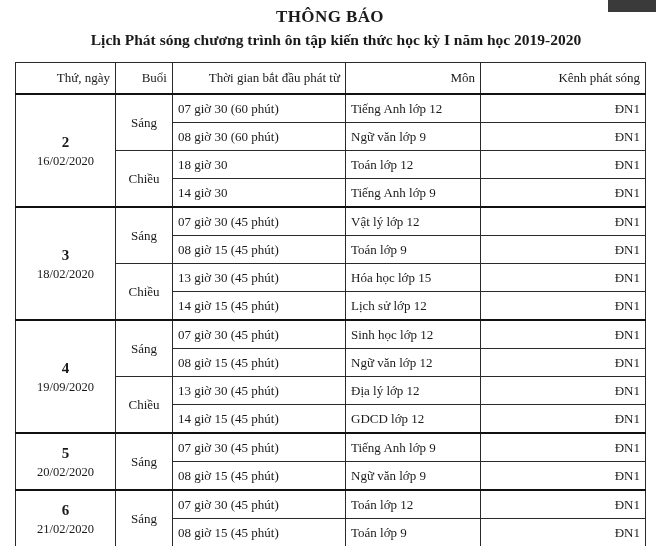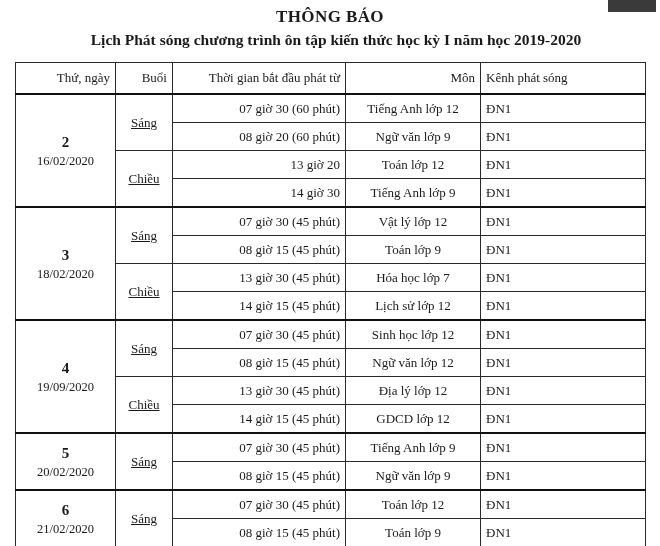--- a/index.html
+++ b/index.html
@@ -75,21 +75,21 @@
   col.c-sess   { width: 57px; }
   col.c-time   { width: 173px; }
   col.c-subj   { width: 135px; }
   col.c-chan   { width: 165px; }
 
   thead th {
     font-size: 13.5px;
     height: 26px;
     text-align: right;
   }
-  thead th.center { text-align: left; }
+  thead th.center { text-align: right; }
 
   
   tr.block-start > td,
   tr.block-start > th {
     border-top: 2px solid #111111;
   }
 
   td.day-cell {
     text-align: center;
     line-height: 1.35;
@@ -101,26 +101,25 @@
     font-weight: bold;
   }
   .day-date {
     display: block;
     font-size: 12.5px;
   }
 
   td.session-cell {
     text-align: center;
     font-size: 13px;
-    text-decoration: underline;
-  }
-
-  td.time-cell { text-align: right; }
-  td.subject-cell { text-align: center; }
-  td.channel-cell { text-align: left; }
+  }
+
+  td.time-cell { text-align: left; }
+  td.subject-cell { text-align: left; }
+  td.channel-cell { text-align: right; }
 
   tr.data-row td { height: 23px; }
 
   .bold { font-weight: bold; }
 </style>
 </head>
 <body>
 
 <div class="page">
 
@@ -154,27 +153,27 @@
             <td class="day-cell" rowspan="4">
               <span class="day-num">2</span>
               <span class="day-date">16/02/2020</span>
             </td>
             <td class="session-cell" rowspan="2">Sáng</td>
             <td class="time-cell">07 giờ 30 (60 phút)</td>
             <td class="subject-cell">Tiếng Anh lớp 12</td>
             <td class="channel-cell">ĐN1</td>
           </tr>
           <tr class="data-row">
-            <td class="time-cell bold">08 giờ 20 (60 phút)</td>
+            <td class="time-cell bold">08 giờ 30 (60 phút)</td>
             <td class="subject-cell bold">Ngữ văn lớp 9</td>
             <td class="channel-cell bold">ĐN1</td>
           </tr>
           <tr class="data-row">
             <td class="session-cell" rowspan="2">Chiều</td>
-            <td class="time-cell">13 giờ 20</td>
+            <td class="time-cell">18 giờ 30</td>
             <td class="subject-cell">Toán lớp 12</td>
             <td class="channel-cell">ĐN1</td>
           </tr>
           <tr class="data-row">
             <td class="time-cell bold">14 giờ 30</td>
             <td class="subject-cell bold">Tiếng Anh lớp 9</td>
             <td class="channel-cell bold">ĐN1</td>
           </tr>
           <tr class="data-row block-start">
             <td class="day-cell" rowspan="4">
@@ -187,21 +186,21 @@
             <td class="channel-cell">ĐN1</td>
           </tr>
           <tr class="data-row">
             <td class="time-cell bold">08 giờ 15 (45 phút)</td>
             <td class="subject-cell bold">Toán lớp 9</td>
             <td class="channel-cell bold">ĐN1</td>
           </tr>
           <tr class="data-row">
             <td class="session-cell" rowspan="2">Chiều</td>
             <td class="time-cell">13 giờ 30 (45 phút)</td>
-            <td class="subject-cell">Hóa học lớp 7</td>
+            <td class="subject-cell">Hóa học lớp 15</td>
             <td class="channel-cell">ĐN1</td>
           </tr>
           <tr class="data-row">
             <td class="time-cell">14 giờ 15 (45 phút)</td>
             <td class="subject-cell">Lịch sử lớp 12</td>
             <td class="channel-cell">ĐN1</td>
           </tr>
           <tr class="data-row block-start">
             <td class="day-cell" rowspan="4">
               <span class="day-num">4</span>

